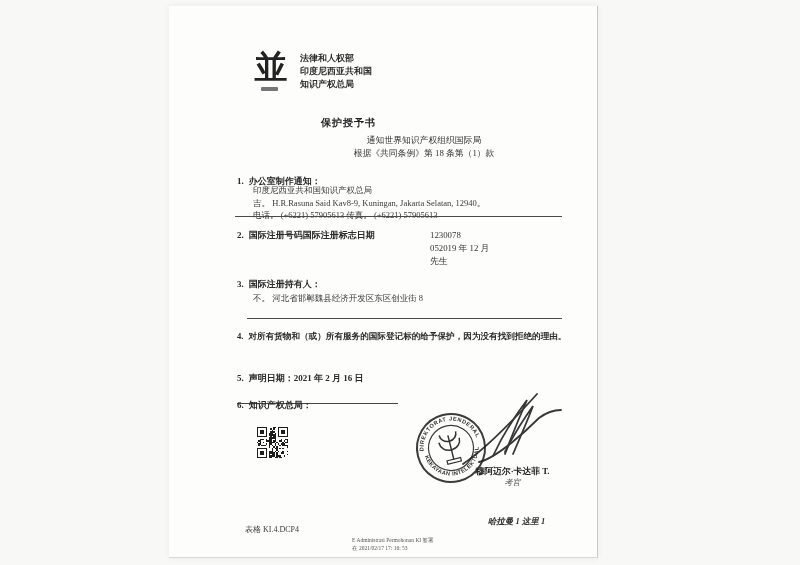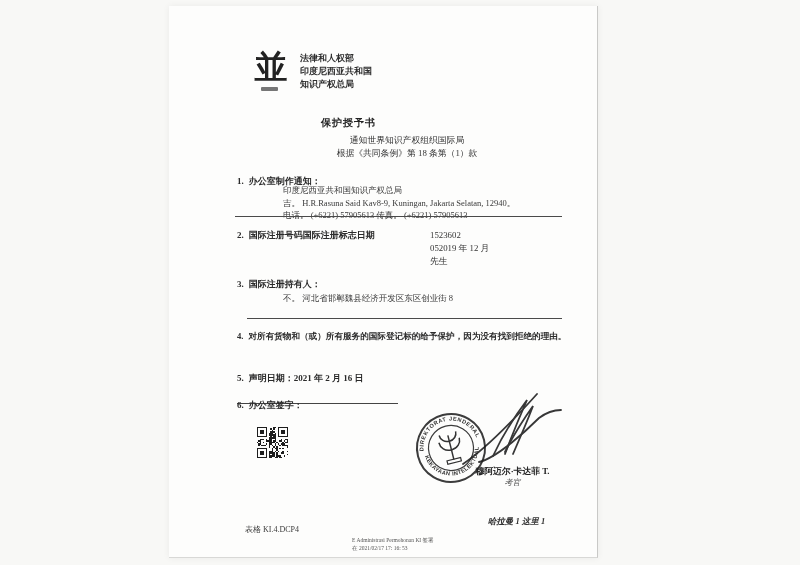--- a/index.html
+++ b/index.html
@@ -11,21 +11,21 @@
   }
   .stage { position:relative; width:800px; height:565px; }
   .paper {
     position:absolute; left:169px; top:6px; width:429px; height:552px;
     background:#fdfdfc;
     border-right:1px solid #c9c9c7;
     border-bottom:1px solid #d8d8d6;
     box-shadow:0 0 7px rgba(0,0,0,0.06);
   }
   .abs { position:absolute; }
-  .small-text { font-size:8.5px; line-height:12.5px; color:#3a3a3a;margin-left:30px; }
+  .small-text { font-size:8.5px; line-height:12.5px; color:#3a3a3a; }
 
   .logo-glyph { font-size:33px; line-height:33px; font-weight:bold; color:#222; }
   .logo-caption-smudge {
     width:17px; height:4px; background:#4a4a4a; opacity:.75;
     filter:blur(.5px); border-radius:1px; margin-top:3px;
   }
   .ministry { font-size:9px; line-height:13px; font-weight:bold; color:#2e2e2e; }
   .doc-title { font-size:10px; font-weight:bold; letter-spacing:1px; color:#222; }
   .subtitle { font-size:8.8px; line-height:12.5px; text-align:center; color:#333; }
 
@@ -54,40 +54,40 @@
       <div class="logo-caption-smudge" style="margin-left:10px;"></div>
     </div>
     <div class="abs ministry" style="left:131px; top:46px;">
       <div>法律和人权部</div>
       <div>印度尼西亚共和国</div>
       <div>知识产权总局</div>
     </div>
 
     <div class="abs doc-title" style="left:152px; top:110px;">保护授予书</div>
 
-    <div class="abs subtitle" style="left:96px; top:128px; width:284px;">
+    <div class="abs subtitle" style="left:113px; top:128px; width:284px;">
       <div>通知世界知识产权组织国际局</div>
       <div>根据《共同条例》第 18 条第（1）款</div>
     </div>
 
     <div class="abs sec-heading" style="left:68px; top:169px;">
       <span class="sec-num">1.</span><span>办公室制作通知：</span>
     </div>
     <div class="abs small-text" style="left:84px; top:178px; width:320px;">
       <div>印度尼西亚共和国知识产权总局</div>
       <div>吉。 H.R.Rasuna Said Kav8-9, Kuningan, Jakarta Selatan, 12940。</div>
       <div>电话。 (+6221) 57905613  传真。 (+6221) 57905613</div>
     </div>
     <div class="abs rule" style="left:66px; top:210px; width:327px;"></div>
 
     <div class="abs sec-heading" style="left:68px; top:223px;">
       <span class="sec-num">2.</span><span>国际注册号码国际注册标志日期</span>
     </div>
     <div class="abs values-col" style="left:261px; top:223px;">
-      <div>1523602</div>
+      <div>1230078</div>
       <div>052019 年 12 月</div>
       <div>先生</div>
     </div>
 
     <div class="abs sec-heading" style="left:68px; top:272px;">
       <span class="sec-num">3.</span><span>国际注册持有人：</span>
     </div>
     <div class="abs small-text" style="left:84px; top:286px; width:320px;">
       <div>不。 河北省邯郸魏县经济开发区东区创业街 8</div>
     </div>
@@ -95,21 +95,21 @@
 
     <div class="abs sec-heading" style="left:68px; top:325px; font-size:8.6px;">
       <span class="sec-num">4.</span><span>对所有货物和（或）所有服务的国际登记标的给予保护，因为没有找到拒绝的理由。</span>
     </div>
 
     <div class="abs sec-heading" style="left:68px; top:366px;">
       <span class="underlined-heading"><span class="sec-num">5.</span><span>声明日期：2021 年 2 月 16 日</span></span>
     </div>
 
     <div class="abs sec-heading" style="left:68px; top:393px;">
-      <span class="sec-num">6.</span><span>办公室签字：</span>
+      <span class="sec-num">6.</span><span>知识产权总局：</span>
     </div>
 
     <div class="abs" style="left:88px; top:421px;">
       <svg class="qr" width="31" height="31" viewBox="0 0 21 21" shape-rendering="crispEdges">
         <rect width="21" height="21" fill="#fdfdfc"></rect>
         <g fill="#1d1d1d">
           <path d="M0,0h7v7h-7z M1,1v5h5v-5z" fill-rule="evenodd"></path>
           <rect x="2" y="2" width="3" height="3"></rect>
           <path d="M14,0h7v7h-7z M15,1v5h5v-5z" fill-rule="evenodd"></path>
           <rect x="16" y="2" width="3" height="3"></rect>

